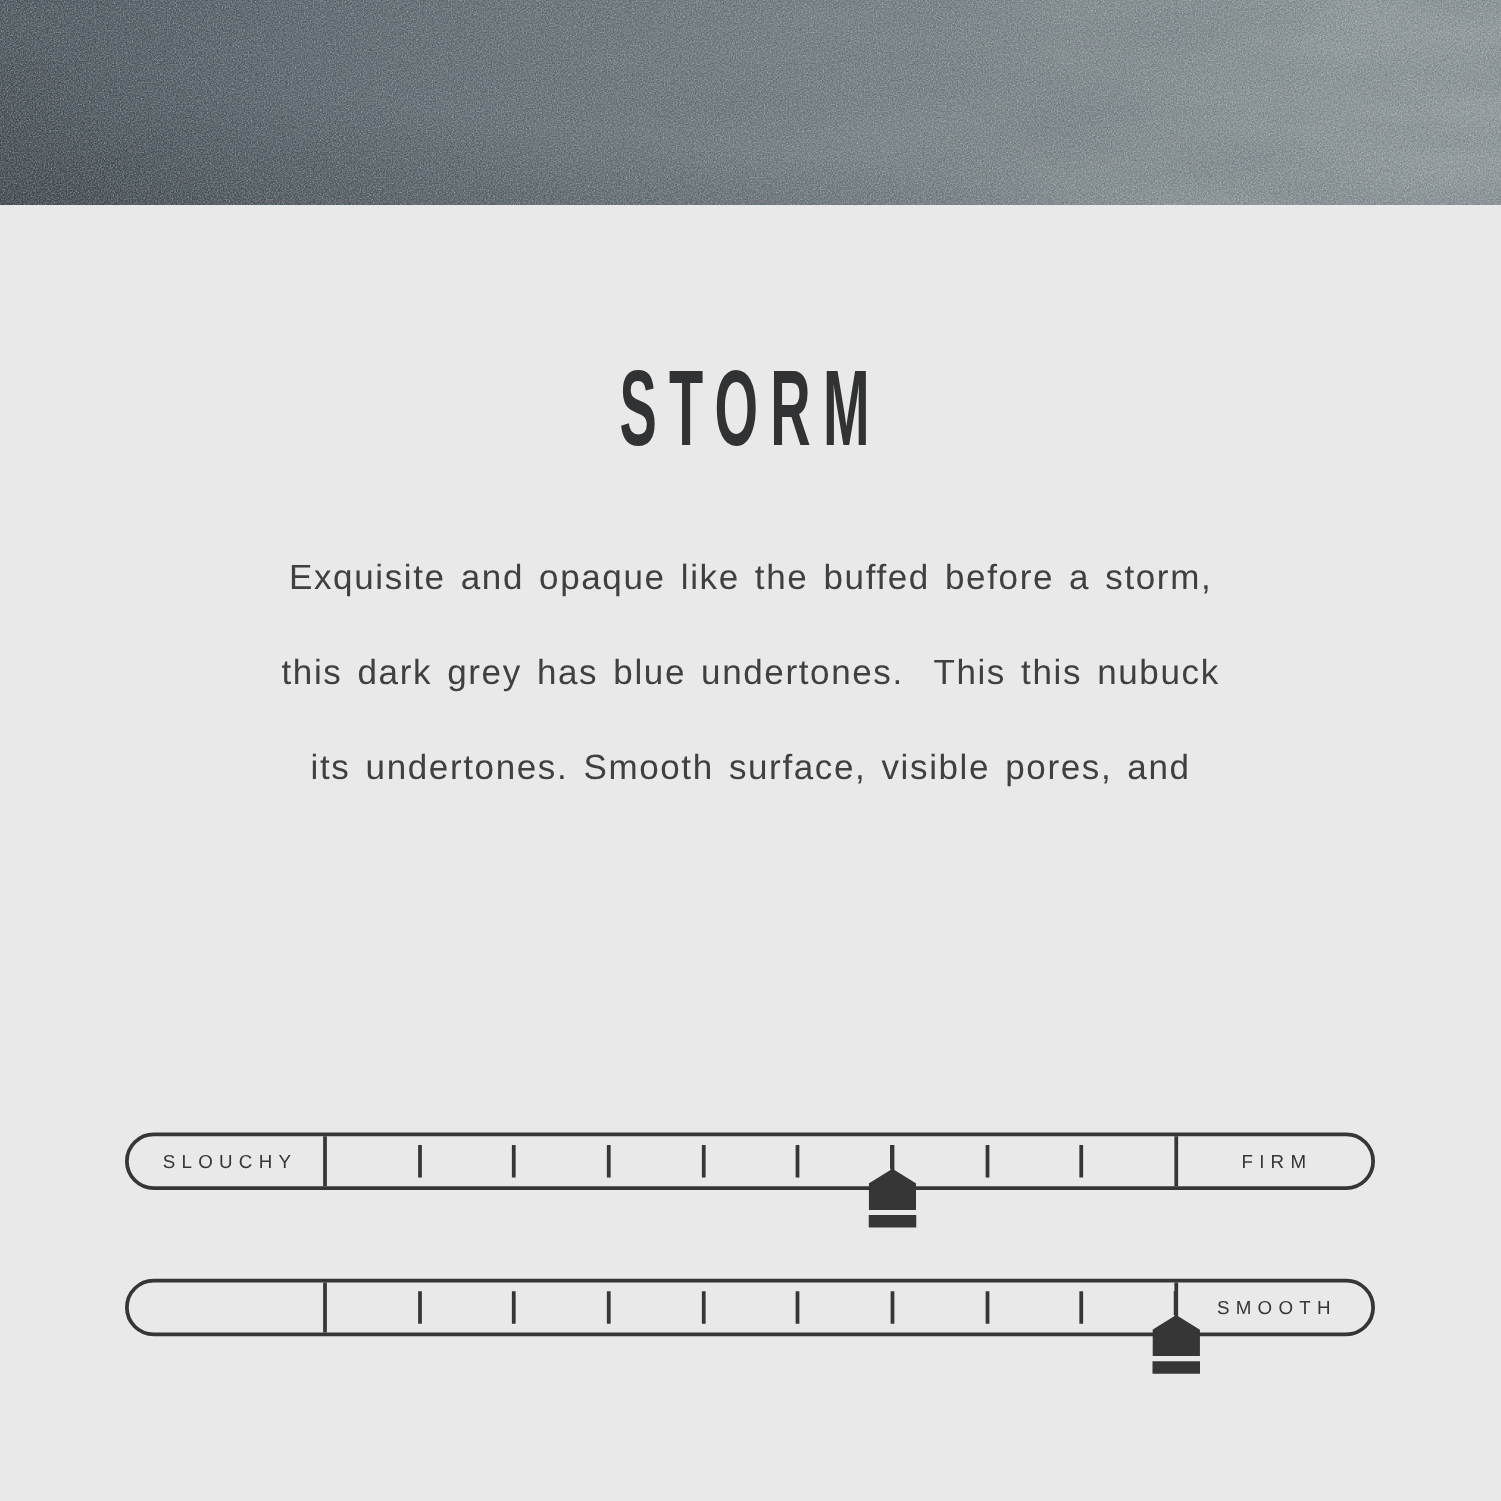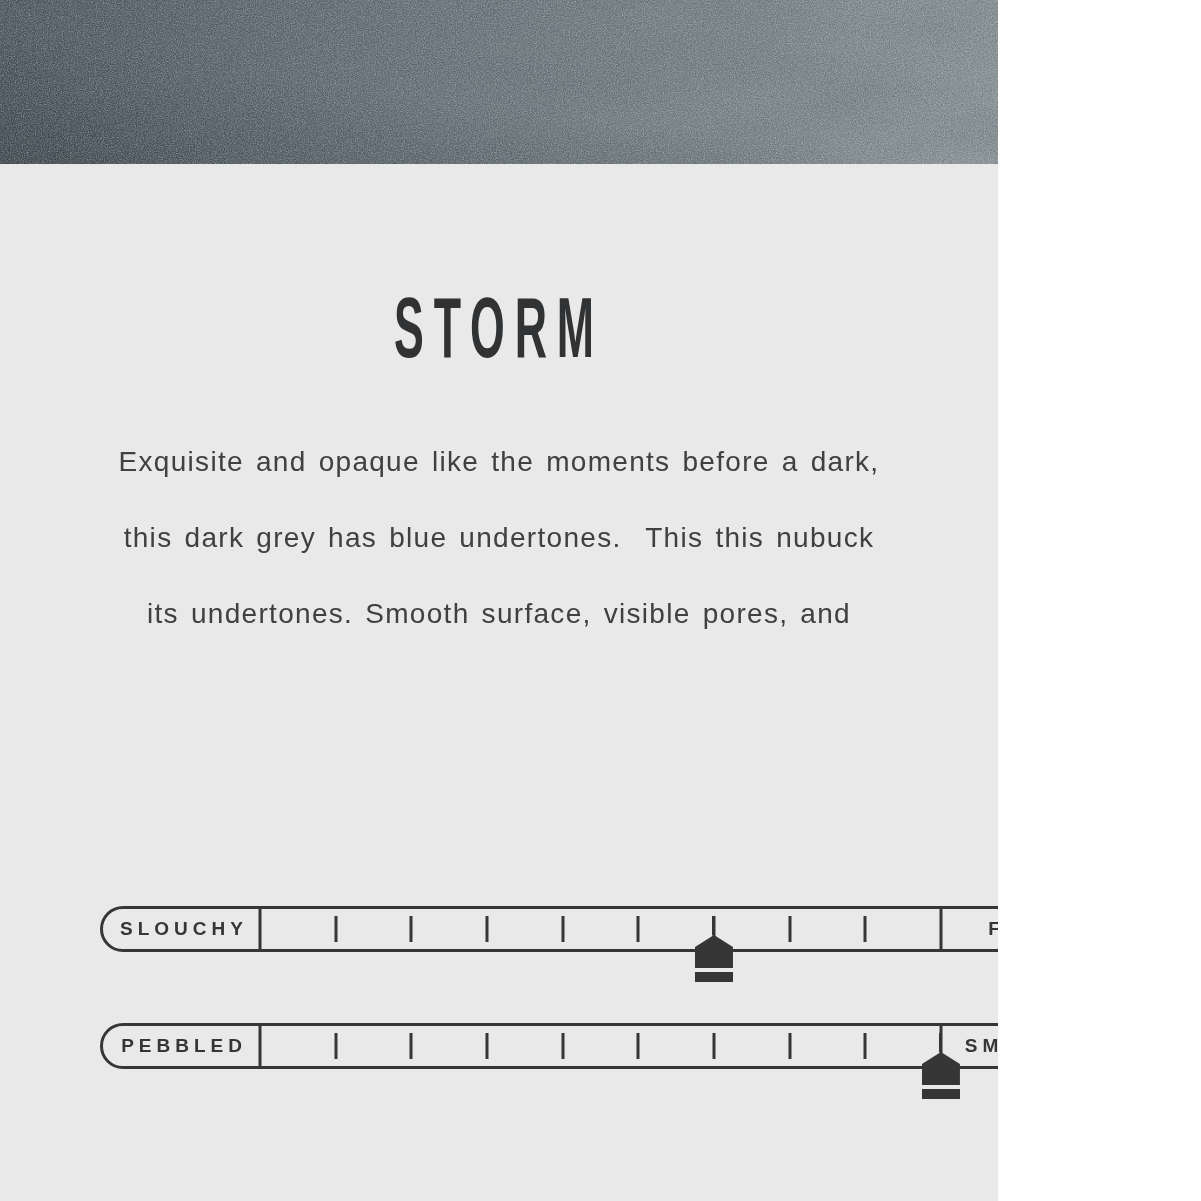--- a/index.html
+++ b/index.html
@@ -4,21 +4,21 @@
 <style>
   :root{
     --ink:#363636;
     --bg:#e9e9e9;
     --title:#303234;
     --body-text:#3e4041;
   }
   *{margin:0;padding:0;box-sizing:border-box;}
   body{background:#fff;font-family:"Liberation Sans",sans-serif;}
   .page{
-    position:relative;width:998px;height:1201px;
+    position:relative;width:1201px;height:1201px;
     background:var(--bg);overflow:hidden;
   }
 
   
   .banner{
     position:absolute;left:0;top:0;width:1201px;height:164px;
     background-image:
       linear-gradient(to top right, rgba(18,24,29,0.28), rgba(0,0,0,0) 38%),
       linear-gradient(95deg,#424b52 0%,#525d64 18%,#636e74 38%,#707b7f 55%,#7e888b 72%,#8c9698 88%,#949d9f 100%);
   }
@@ -57,21 +57,21 @@
   }
   .divider-left{left:15.8%;}
   .divider-right{left:84.3%;}
   .tick{
     position:absolute;top:7px;width:3px;height:26px;
     background:var(--ink);transform:translateX(-50%);
   }
   .pill-label{
     position:absolute;top:0;height:100%;
     display:flex;align-items:center;justify-content:center;
-    font-weight:700;font-size:19px;letter-spacing:5px;text-indent:5px;
+    font-weight:400;font-size:15px;letter-spacing:5px;text-indent:5px;
     color:var(--ink);
   }
   .pill-label-left{left:0;width:15.8%;}
   .pill-label-right{right:0;width:15.7%;}
   .marker{
     position:absolute;top:7px;width:38px;
     display:flex;flex-direction:column;align-items:center;
     transform:translateX(-50%);
   }
   .marker-stem{width:3px;height:19px;background:var(--ink);}
@@ -102,21 +102,21 @@
       </filter>
       <rect width="1201" height="164" filter="url(#mottle)" opacity="0.45"></rect>
       <rect width="1201" height="164" filter="url(#grainDark)" opacity="0.5"></rect>
       <rect width="1201" height="164" filter="url(#grainLight)" opacity="0.55"></rect>
     </svg>
   </div>
 
   <h1 class="title">STORM</h1>
 
   <div class="description">
-      <div class="desc-line">Exquisite and opaque like the moments before a dark,</div>
+      <div class="desc-line">Exquisite and opaque like the buffed before a storm,</div>
       <div class="desc-line">this dark grey has blue undertones.  This this nubuck</div>
       <div class="desc-line">its undertones. Smooth surface, visible pores, and</div>
     </div>
 
   <div class="slider slider-1">
     <div class="pill">
       <span class="pill-label pill-label-left">SLOUCHY</span>
       <div class="divider divider-left"></div>
       <div class="ticks">
           <div class="tick" style="left: 23.4111%;"></div>
@@ -133,21 +133,20 @@
       <div class="marker" style="left: 61.4667%;">
         <div class="marker-stem"></div>
         <div class="marker-arrow"></div>
         <div class="marker-base"></div>
       </div>
     </div>
   </div>
 
   <div class="slider slider-2">
     <div class="pill">
-      <span class="pill-label pill-label-left">PEBBLED</span>
       <div class="divider divider-left"></div>
       <div class="ticks">
           <div class="tick" style="left: 23.4111%;"></div>
           <div class="tick" style="left: 31.0222%;"></div>
           <div class="tick" style="left: 38.6333%;"></div>
           <div class="tick" style="left: 46.2444%;"></div>
           <div class="tick" style="left: 53.8556%;"></div>
           <div class="tick" style="left: 61.4667%;"></div>
           <div class="tick" style="left: 69.0778%;"></div>
           <div class="tick" style="left: 76.6889%;"></div>

